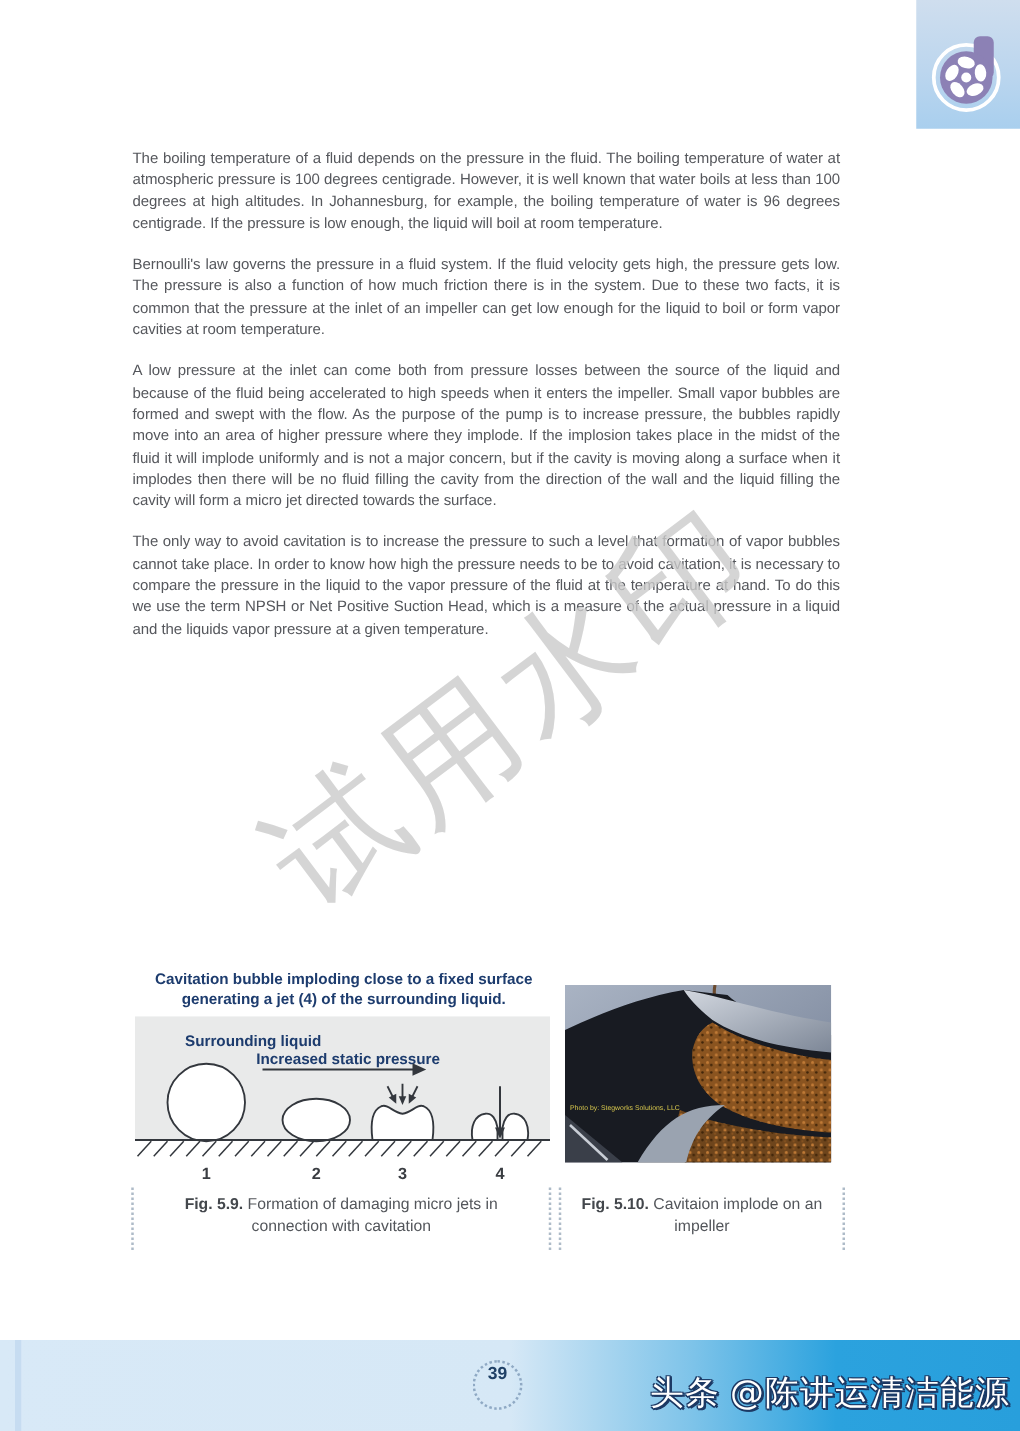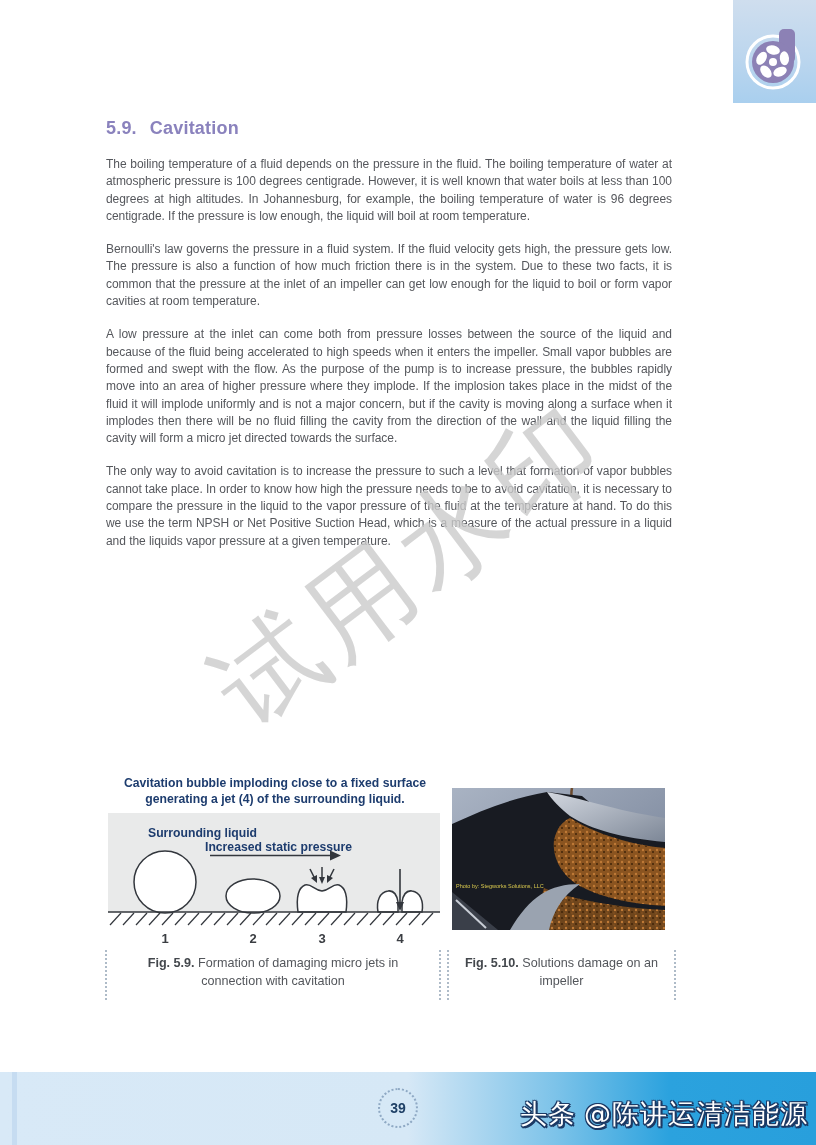--- a/index.html
+++ b/index.html
@@ -40,21 +40,21 @@
     padding:4px 10px 10px 10px;box-sizing:border-box;}
   .caption-box .fig-pre{font-weight:bold;color:#43474c;}
   .caption-left{left:105px;width:336px;}
   .caption-right{left:447px;width:229px;}
 
   
   .footer-band{position:absolute;left:0;bottom:0;width:816px;height:73px;
     background:linear-gradient(90deg,#d8e9f7 0%,#d6e8f6 50%,#7dc3e9 68%,#2ba2de 82%,#289fdc 100%);}
   .footer-stripe{position:absolute;left:12px;top:0;width:5px;height:73px;background:#c6dcf1;}
   .page-circle{position:absolute;left:378px;top:16px;width:40px;height:40px;border-radius:50%;
-    border:2px dotted #8fa9c4;box-sizing:border-box;display:flex;align-items:center;
+    border:2px dotted #8fa9c4;box-sizing:border-box;display:flex;
     justify-content:center;font-size:14px;font-weight:bold;color:#1f4066;}
   .branding{position:absolute;right:8px;bottom:13px;font-size:27px;font-weight:normal;
     color:#ffffff;white-space:nowrap;letter-spacing:1px;
     font-family:"DejaVu Sans",sans-serif;
     text-shadow:2px 2px 0 #1c3964,-1px -1px 0 #1c3964,1px -1px 0 #1c3964,
                 -1px 1px 0 #1c3964,2px 0 0 #1c3964,0 2px 0 #1c3964;}
   .branding .logo-mark{margin-right:8px;}
 
   svg text{font-family:"Liberation Sans",sans-serif;}
 </style>
@@ -75,23 +75,20 @@
           <ellipse cx="40" cy="50" rx="7" ry="4.6" transform="rotate(72 40 62) rotate(14 40 50)"></ellipse>
           <ellipse cx="40" cy="50" rx="7" ry="4.6" transform="rotate(144 40 62) rotate(14 40 50)"></ellipse>
           <ellipse cx="40" cy="50" rx="7" ry="4.6" transform="rotate(216 40 62) rotate(14 40 50)"></ellipse>
           <ellipse cx="40" cy="50" rx="7" ry="4.6" transform="rotate(288 40 62) rotate(14 40 50)"></ellipse>
         </g>
       </g>
     </svg>
   </div>
 
   <div class="content">
-    <h1 class="sec-heading">
-      <span class="sec-num">5.9.</span><span>Cavitation</span>
-    </h1>
     <p>The boiling temperature of a fluid depends on the pressure in the fluid. The boiling temperature of water at atmospheric pressure is 100 degrees centigrade. However, it is well known that water boils at less than 100 degrees at high altitudes. In Johannesburg, for example, the boiling temperature of water is 96 degrees centigrade. If the pressure is low enough, the liquid will boil at room temperature.</p>
     <p>Bernoulli's law governs the pressure in a fluid system. If the fluid velocity gets high, the pressure gets low. The pressure is also a function of how much friction there is in the system. Due to these two facts, it is common that the pressure at the inlet of an impeller can get low enough for the liquid to boil or form vapor cavities at room temperature.</p>
     <p>A low pressure at the inlet can come both from pressure losses between the source of the liquid and because of the fluid being accelerated to high speeds when it enters the impeller. Small vapor bubbles are formed and swept with the flow. As the purpose of the pump is to increase pressure, the bubbles rapidly move into an area of higher pressure where they implode. If the implosion takes place in the midst of the fluid it will implode uniformly and is not a major concern, but if the cavity is moving along a surface when it implodes then there will be no fluid filling the cavity from the direction of the wall and the liquid filling the cavity will form a micro jet directed towards the surface.</p>
     <p>The only way to avoid cavitation is to increase the pressure to such a level that formation of vapor bubbles cannot take place. In order to know how high the pressure needs to be to avoid cavitation, it is necessary to compare the pressure in the liquid to the vapor pressure of the fluid at the temperature at hand. To do this we use the term NPSH or Net Positive Suction Head, which is a measure of the actual pressure in a liquid and the liquids vapor pressure at a given temperature.</p>
   </div>
 
   <div class="watermark">试用水印</div>
 
   <div class="diagram-top-caption">Cavitation bubble imploding close to a fixed surface generating a jet (4) of the surrounding liquid.</div>
 
@@ -196,21 +193,21 @@
       <path d="M0,104 L46,142 L0,142 Z" fill="#3a3f49"></path>
       <path d="M4,112 L34,140" stroke="#c9ced6" stroke-width="2" fill="none"></path>
       <text x="4" y="100" font-size="5.5" fill="#d9c94e">Photo by: Stegworks Solutions, LLC</text>
     </svg>
   </div>
 
   <div class="caption-box caption-left">
     <span class="fig-pre">Fig. 5.9.</span><span> Formation of damaging micro jets in connection with cavitation</span>
   </div>
   <div class="caption-box caption-right">
-    <span class="fig-pre">Fig. 5.10.</span><span> Solutions damage on an impeller</span>
+    <span class="fig-pre">Fig. 5.10.</span><span> Cavitaion implode on an impeller</span>
   </div>
 
   <div class="footer-band">
     <div class="footer-stripe"></div>
     <div class="page-circle">
       <span>39</span>
     </div>
     <div class="branding">
       <span class="logo-mark">头条</span><span>@陈讲运清洁能源</span>
     </div>

